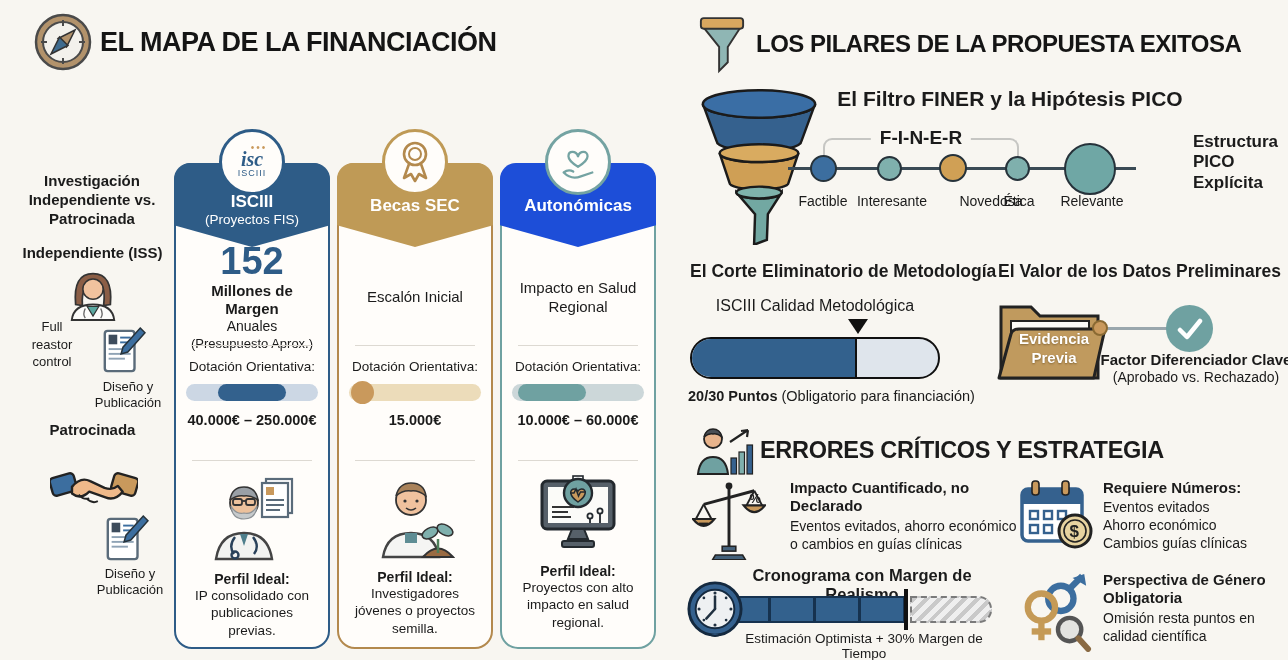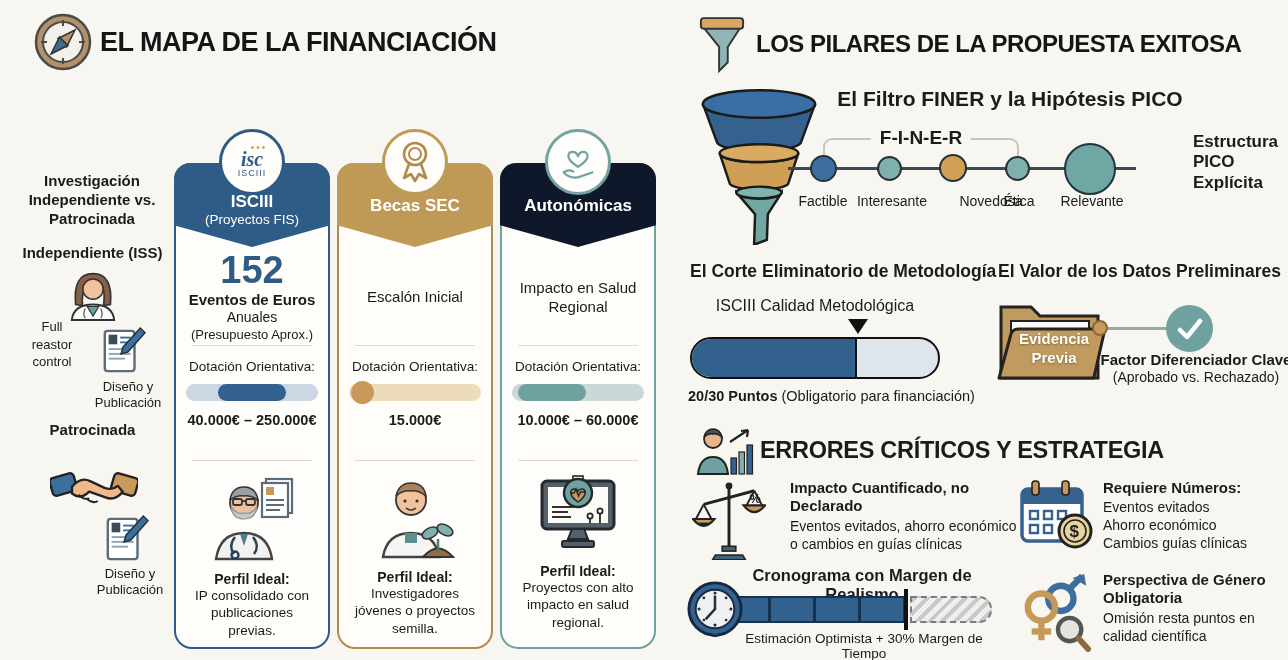--- a/index.html
+++ b/index.html
@@ -32,21 +32,21 @@
   
   .card { position:absolute; top:163px; width:156px; height:486px; background:#fffdfa; border-radius:18px; }
   .card-1 { left:174px; border:2px solid #2e5c87; }
   .card-2 { left:337px; border:2px solid #b3894d; }
   .card-3 { left:500px; border:2px solid #6fa1a1; }
   .card-header { position:absolute; top:-2px; left:-2px; width:calc(100% + 4px); height:84px;
     border-radius:16px 16px 0 0; clip-path:polygon(0 0,100% 0,100% 74%,50% 100%,0 74%);
     color:#fff; text-align:center; }
   .card-1 .card-header { background:#2e5c87; }
   .card-2 .card-header { background:#bf9a56; }
-  .card-3 .card-header { background:#0f172a; }
+  .card-3 .card-header { background:#1d4ed8; }
   .card-title { font-weight:bold; font-size:17px; margin-top:33px; }
   .card-title.two-line { margin-top:29px; }
   .card-subtitle { font-size:13.5px; }
   .badge { position:absolute; top:-36px; left:50%; transform:translateX(-50%); width:66px; height:66px;
     background:#fffdfa; border-radius:50%; display:flex; flex-direction:column; align-items:center; justify-content:center; z-index:2; }
   .card-1 .badge { border:3px solid #2e5c87; }
   .card-2 .badge { border:3px solid #bf9a56; }
   .card-3 .badge { border:3px solid #74a3a2; }
   .isc-dots { color:#c9995c; font-size:10px; line-height:4px; letter-spacing:2px; margin-left:14px; }
   .isc-word { font-family:"Liberation Serif", serif; font-style:italic; font-weight:bold; font-size:20px; color:#2e5c87; line-height:18px; }
@@ -224,21 +224,21 @@
       <div class="isc-word">isc</div>
       <div class="isc-sub">ISCIII</div>
     </div>
     <div class="card-header">
       <div class="card-title two-line">ISCIII</div>
       <div class="card-subtitle">(Proyectos FIS)</div>
     </div>
     <div class="card-body">
       <div class="claim">
         <div class="big-number">152</div>
-        <div class="stat-bold">Eventos de Euros</div>
+        <div class="stat-bold">Millones de Margen</div>
         <div class="stat-line">Anuales</div>
         <div class="stat-paren">(Presupuesto Aprox.)</div>
       </div>
       <div class="hr"></div>
       <div class="dot-block">
         <div class="dot-label">Dotación Orientativa:</div>
         <div class="slider">
             <div class="slider-fill fill-1"></div>
           </div>
         <div class="range">40.000€ – 250.000€</div>

